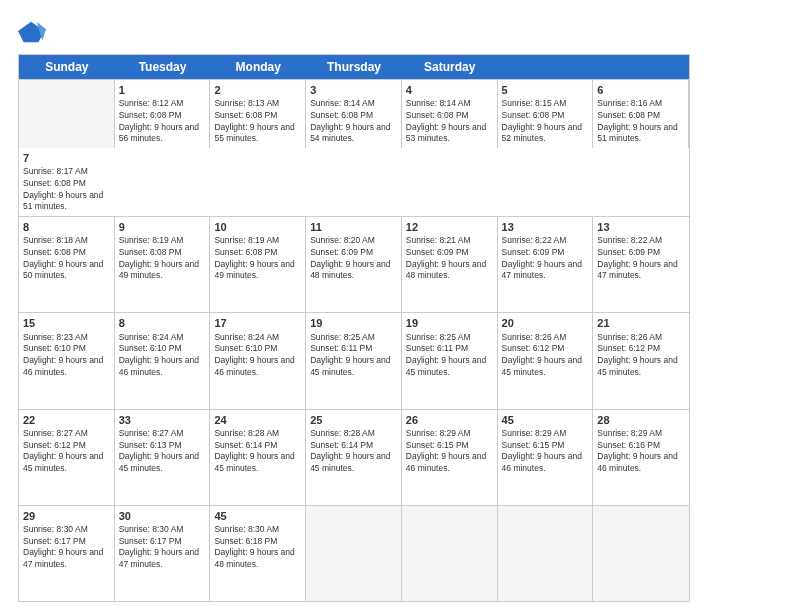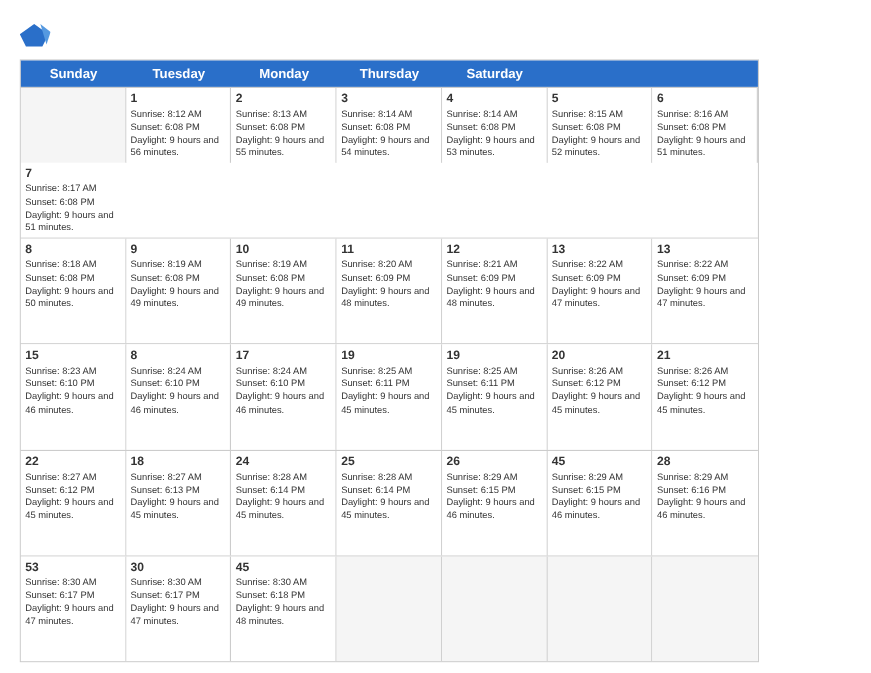--- a/index.html
+++ b/index.html
@@ -172,29 +172,29 @@
           <div class="cal-cell"><span class="day-num">15</span><span class="cell-text">Sunrise: 8:23 AM<br>Sunset: 6:10 PM<br>Daylight: 9 hours and 46 minutes.</span></div>
           <div class="cal-cell"><span class="day-num">8</span><span class="cell-text">Sunrise: 8:24 AM<br>Sunset: 6:10 PM<br>Daylight: 9 hours and 46 minutes.</span></div>
           <div class="cal-cell"><span class="day-num">17</span><span class="cell-text">Sunrise: 8:24 AM<br>Sunset: 6:10 PM<br>Daylight: 9 hours and 46 minutes.</span></div>
           <div class="cal-cell"><span class="day-num">19</span><span class="cell-text">Sunrise: 8:25 AM<br>Sunset: 6:11 PM<br>Daylight: 9 hours and 45 minutes.</span></div>
           <div class="cal-cell"><span class="day-num">19</span><span class="cell-text">Sunrise: 8:25 AM<br>Sunset: 6:11 PM<br>Daylight: 9 hours and 45 minutes.</span></div>
           <div class="cal-cell"><span class="day-num">20</span><span class="cell-text">Sunrise: 8:26 AM<br>Sunset: 6:12 PM<br>Daylight: 9 hours and 45 minutes.</span></div>
           <div class="cal-cell"><span class="day-num">21</span><span class="cell-text">Sunrise: 8:26 AM<br>Sunset: 6:12 PM<br>Daylight: 9 hours and 45 minutes.</span></div>
         </div>
         <div class="cal-row">
           <div class="cal-cell"><span class="day-num">22</span><span class="cell-text">Sunrise: 8:27 AM<br>Sunset: 6:12 PM<br>Daylight: 9 hours and 45 minutes.</span></div>
-          <div class="cal-cell"><span class="day-num">18</span><span class="cell-text">Sunrise: 8:27 AM<br>Sunset: 6:13 PM<br>Daylight: 9 hours and 45 minutes.</span></div>
+          <div class="cal-cell"><span class="day-num">33</span><span class="cell-text">Sunrise: 8:27 AM<br>Sunset: 6:13 PM<br>Daylight: 9 hours and 45 minutes.</span></div>
           <div class="cal-cell"><span class="day-num">24</span><span class="cell-text">Sunrise: 8:28 AM<br>Sunset: 6:14 PM<br>Daylight: 9 hours and 45 minutes.</span></div>
           <div class="cal-cell"><span class="day-num">25</span><span class="cell-text">Sunrise: 8:28 AM<br>Sunset: 6:14 PM<br>Daylight: 9 hours and 45 minutes.</span></div>
           <div class="cal-cell"><span class="day-num">26</span><span class="cell-text">Sunrise: 8:29 AM<br>Sunset: 6:15 PM<br>Daylight: 9 hours and 46 minutes.</span></div>
           <div class="cal-cell"><span class="day-num">45</span><span class="cell-text">Sunrise: 8:29 AM<br>Sunset: 6:15 PM<br>Daylight: 9 hours and 46 minutes.</span></div>
           <div class="cal-cell"><span class="day-num">28</span><span class="cell-text">Sunrise: 8:29 AM<br>Sunset: 6:16 PM<br>Daylight: 9 hours and 46 minutes.</span></div>
         </div>
         <div class="cal-row">
-          <div class="cal-cell"><span class="day-num">53</span><span class="cell-text">Sunrise: 8:30 AM<br>Sunset: 6:17 PM<br>Daylight: 9 hours and 47 minutes.</span></div>
+          <div class="cal-cell"><span class="day-num">29</span><span class="cell-text">Sunrise: 8:30 AM<br>Sunset: 6:17 PM<br>Daylight: 9 hours and 47 minutes.</span></div>
           <div class="cal-cell"><span class="day-num">30</span><span class="cell-text">Sunrise: 8:30 AM<br>Sunset: 6:17 PM<br>Daylight: 9 hours and 47 minutes.</span></div>
           <div class="cal-cell"><span class="day-num">45</span><span class="cell-text">Sunrise: 8:30 AM<br>Sunset: 6:18 PM<br>Daylight: 9 hours and 48 minutes.</span></div>
           <div class="cal-cell empty"></div>
           <div class="cal-cell empty"></div>
           <div class="cal-cell empty"></div>
           <div class="cal-cell empty"></div>
         </div>
       </div>
   </div>
 </div>

